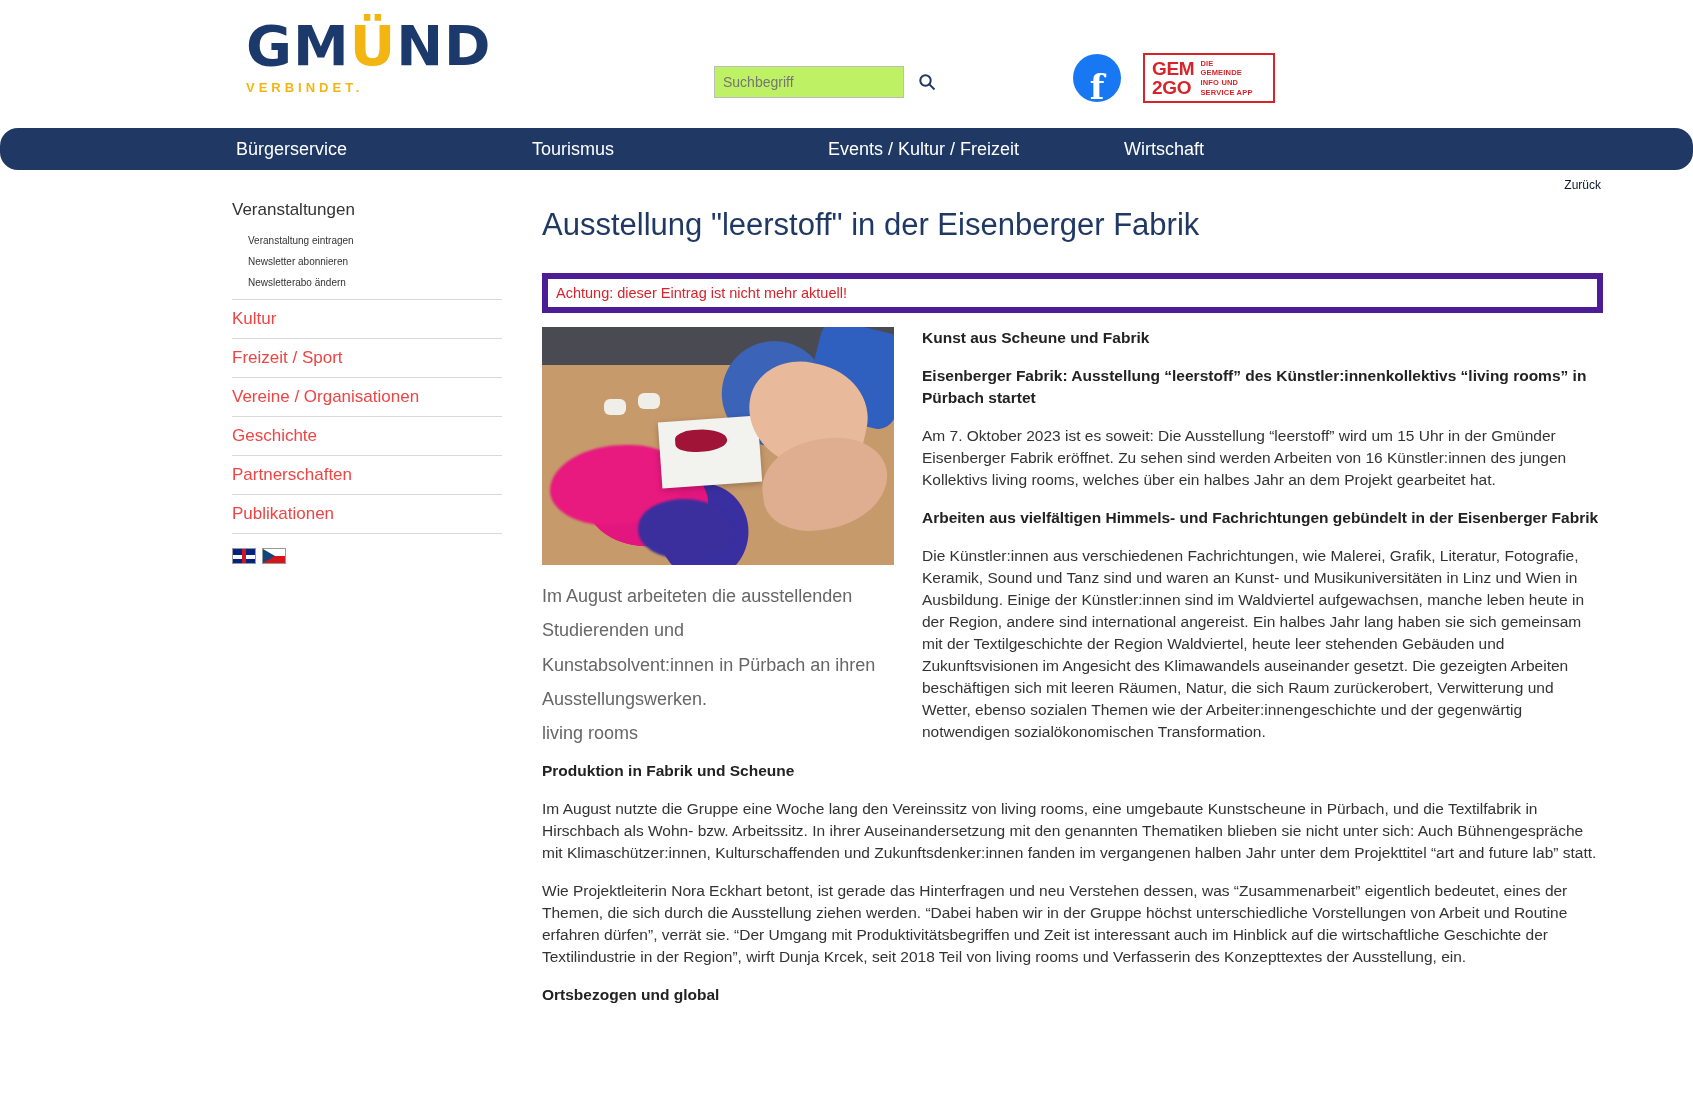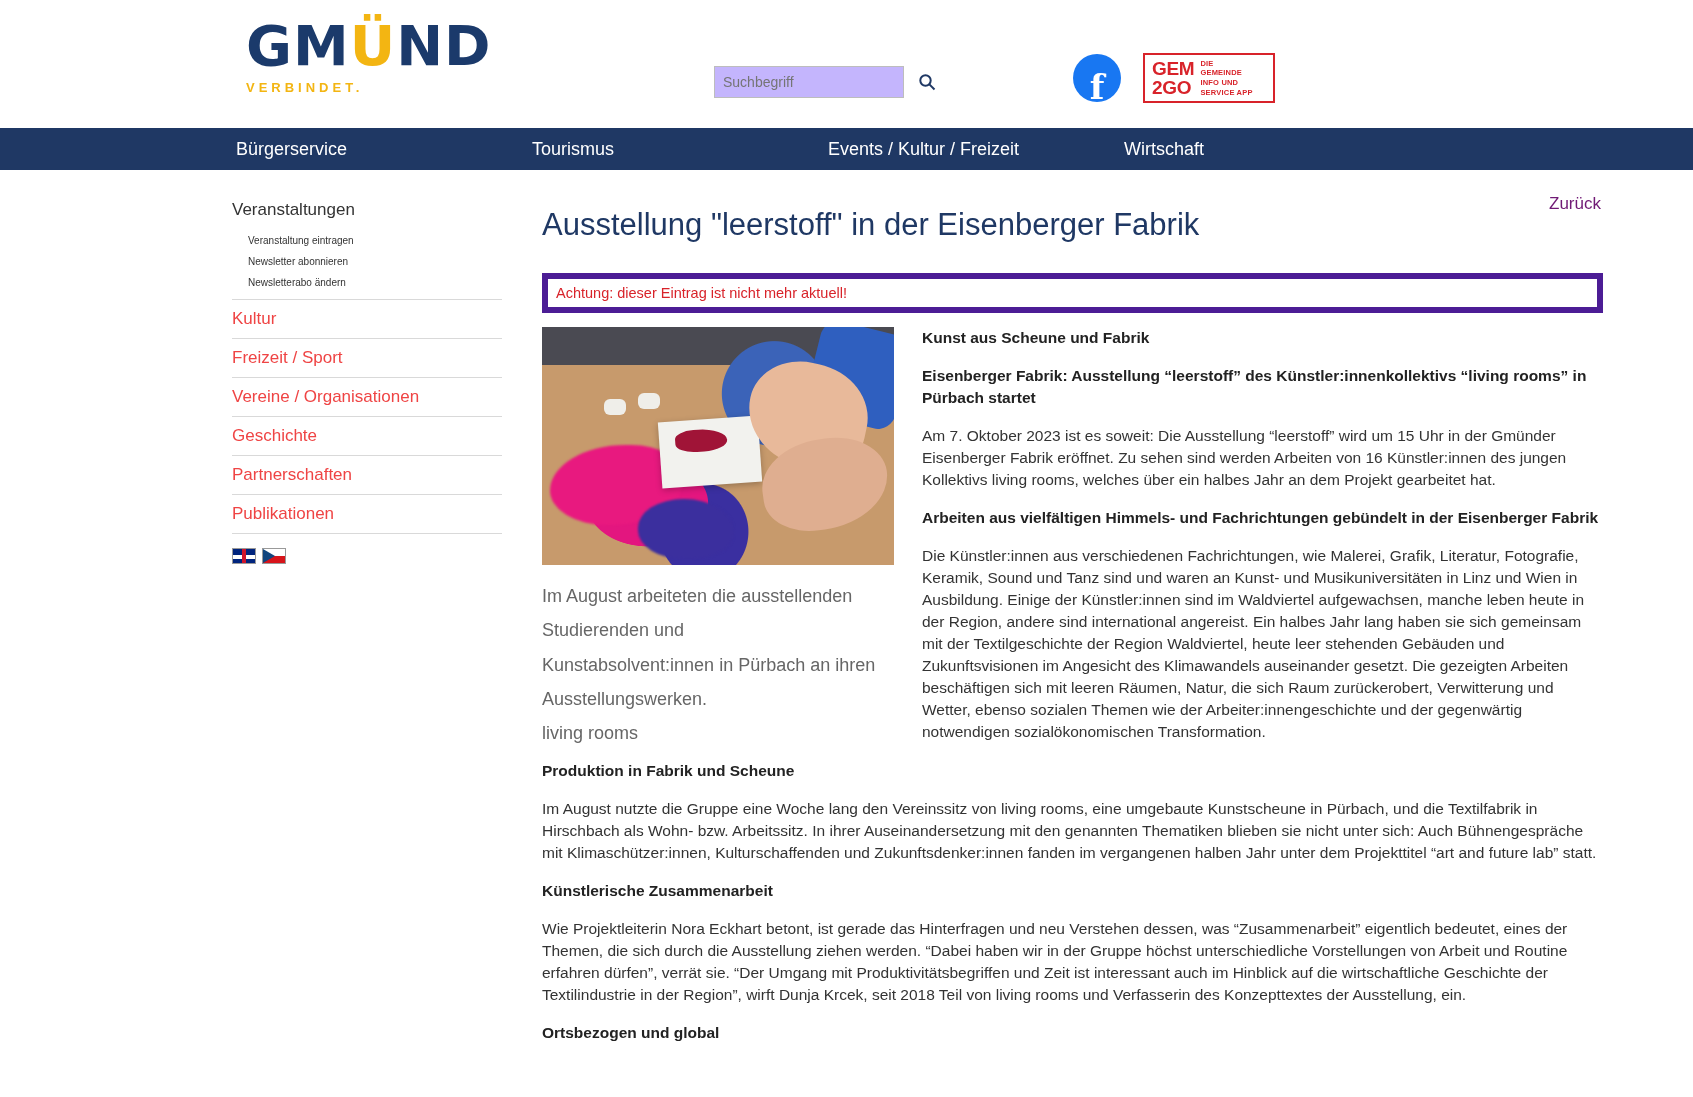--- a/index.html
+++ b/index.html
@@ -45,21 +45,21 @@
     font-weight: bold;
     color: #f3b512;
   }
   .search-wrap {
     position: absolute;
     left: 714px;
     top: 66px;
     width: 190px;
     height: 32px;
     border: 1px solid #bdbdbd;
-    background: #c4b5fd;
+    background: #bef264;
     display: flex;
     align-items: center;
   }
   .search-input {
     border: none;
     outline: none;
     height: 30px;
     flex: 1;
     padding: 0 8px;
     font-size: 14px;
@@ -119,20 +119,21 @@
     letter-spacing: 0.2px;
     text-transform: uppercase;
   }
 
   
   .nav {
     background: #1f3864;
     height: 42px;
     display: flex;
     align-items: center;
+    border-radius: 18px;
   }
   .nav-inner {
     width: 1693px;
     display: flex;
     align-items: center;
     padding-left: 236px;
   }
   .nav-item {
     color: #ffffff;
     font-size: 18px;
@@ -215,25 +216,24 @@
   .main {
     flex: 1;
     padding-left: 40px;
     padding-right: 90px;
     position: relative;
   }
   .back-link {
     position: absolute;
     right: 92px;
     top: -18px;
-    font-size: 17px;
-    color: #701a75;
+    font-size: 12px;
+    color: #0f172a;
     text-decoration: none;
     cursor: pointer;
-    margin-top: 16px;
   }
   .page-title {
     font-size: 31px;
     color: #1f3864;
     font-weight: normal;
     margin: 10px 0 30px 0;
     line-height: 1.2;
   }
   .alert {
     border: 6px solid #4c1d95;
@@ -430,18 +430,17 @@
       </div>
 
       <h3>Kunst aus Scheune und Fabrik</h3>
       <h3>Eisenberger Fabrik: Ausstellung “leerstoff” des Künstler:innenkollektivs “living rooms” in Pürbach startet</h3>
       <p>Am 7. Oktober 2023 ist es soweit: Die Ausstellung “leerstoff” wird um 15 Uhr in der Gmünder Eisenberger Fabrik eröffnet. Zu sehen sind werden Arbeiten von 16 Künstler:innen  des jungen Kollektivs living rooms, welches über ein halbes Jahr an dem Projekt gearbeitet hat.</p>
       <h3>Arbeiten aus vielfältigen Himmels- und Fachrichtungen gebündelt in der Eisenberger Fabrik</h3>
       <p>Die Künstler:innen aus verschiedenen Fachrichtungen, wie Malerei, Grafik, Literatur, Fotografie, Keramik, Sound und Tanz sind und waren an Kunst- und Musikuniversitäten in Linz und Wien in Ausbildung. Einige der Künstler:innen sind im Waldviertel aufgewachsen, manche  leben heute in der Region, andere sind international angereist. Ein halbes Jahr lang haben sie sich gemeinsam mit der Textilgeschichte der Region Waldviertel, heute leer stehenden Gebäuden und Zukunftsvisionen im Angesicht des Klimawandels auseinander gesetzt. Die gezeigten Arbeiten beschäftigen sich mit leeren Räumen, Natur, die sich Raum zurückerobert, Verwitterung und Wetter, ebenso sozialen Themen wie der Arbeiter:innengeschichte und der gegenwärtig notwendigen sozialökonomischen Transformation.</p>
       <div class="clearfix"></div>
       <h3>Produktion in Fabrik und Scheune</h3>
       <p>Im August nutzte die Gruppe eine Woche lang den  Vereinssitz von living rooms, eine umgebaute Kunstscheune in Pürbach, und die Textilfabrik in Hirschbach als Wohn- bzw. Arbeitssitz.  In ihrer Auseinandersetzung mit den genannten Thematiken blieben sie nicht  unter sich: Auch Bühnengespräche mit Klimaschützer:innen, Kulturschaffenden und Zukunftsdenker:innen fanden im vergangenen halben Jahr unter dem Projekttitel “art and future lab” statt.</p>
-      <h3>Künstlerische Zusammenarbeit</h3>
       <p>Wie Projektleiterin Nora Eckhart betont, ist gerade das Hinterfragen und neu Verstehen dessen, was “Zusammenarbeit” eigentlich bedeutet, eines der Themen, die sich durch die Ausstellung ziehen werden. “Dabei haben wir in der Gruppe höchst unterschiedliche Vorstellungen von Arbeit und Routine erfahren dürfen”, verrät sie. “Der Umgang mit Produktivitätsbegriffen und Zeit ist interessant auch im Hinblick auf die wirtschaftliche Geschichte der Textilindustrie in der Region”, wirft Dunja Krcek, seit 2018 Teil von living rooms und Verfasserin des Konzepttextes der Ausstellung, ein.</p>
       <h3>Ortsbezogen und global</h3>
     </div>
   </div>
 </div>
 
 </body></html>

